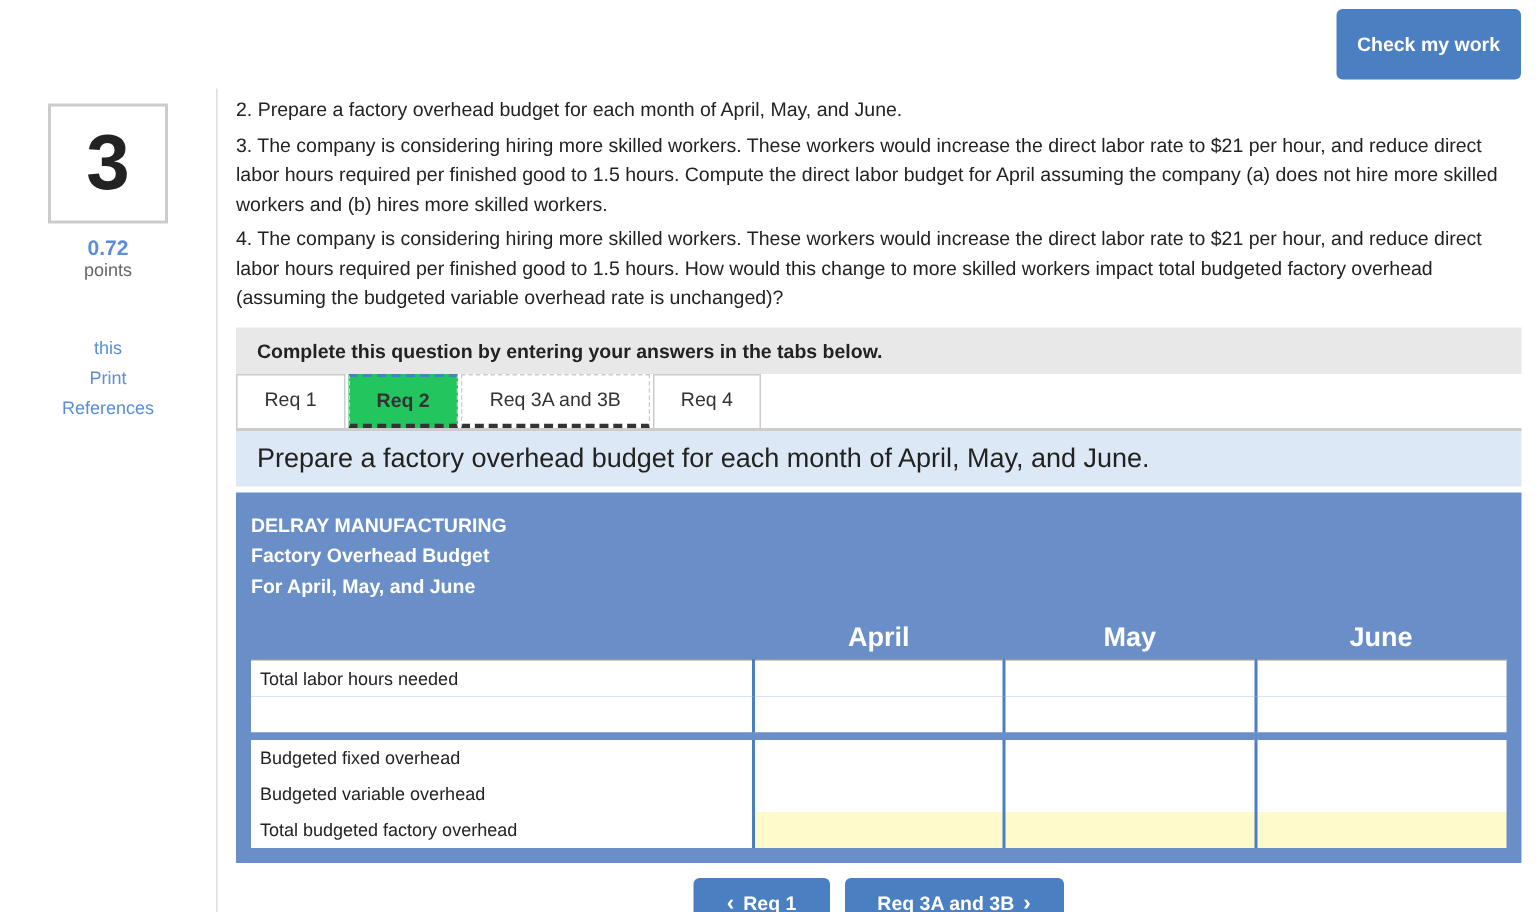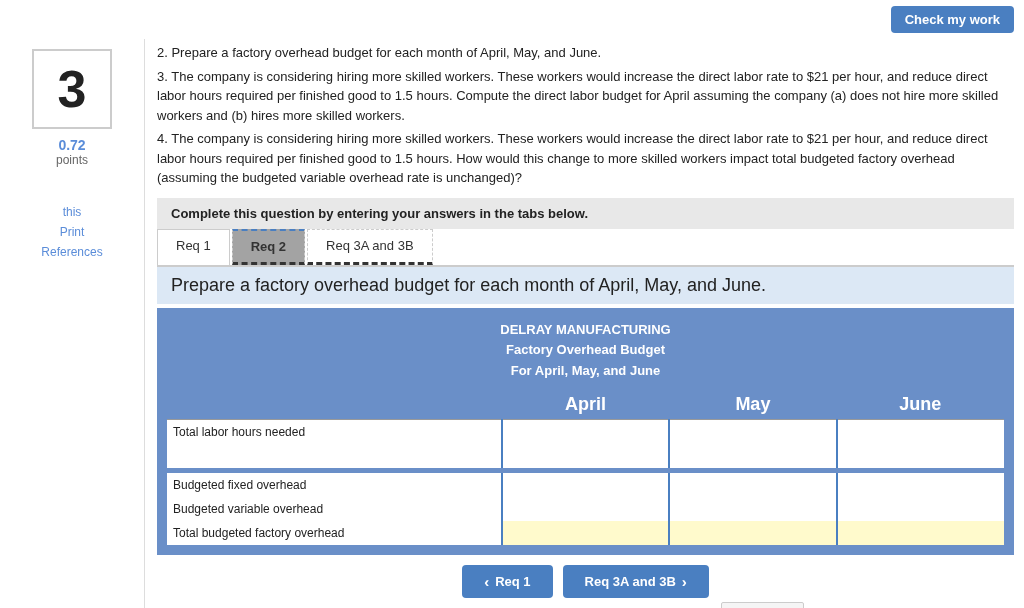--- a/index.html
+++ b/index.html
@@ -17,21 +17,21 @@
       display: flex;
       justify-content: flex-end;
       padding: 6px 10px;
       background: #fff;
     }
 
     .check-my-work-btn {
       background: #4a7fc1;
       color: #fff;
       border: none;
-      padding: 6px 14px;
+      padding: 16px 14px;
       font-size: 13px;
       font-weight: bold;
       border-radius: 4px;
       cursor: pointer;
     }
 
     .main-layout {
       display: flex;
       flex-direction: row;
       height: calc(100% - 36px);
@@ -129,21 +129,21 @@
       font-size: 13px;
       cursor: pointer;
       border: 1px solid #ccc;
       border-bottom: none;
       background: #fff;
       color: #333;
       margin-right: 2px;
     }
 
     .tab.active {
-      background: #a3a3a3;
+      background: #22c55e;
       font-weight: bold;
       border-top: 2px solid #4a7fc1;
       z-index: 1;
     }
 
     .tab.dashed {
       border-style: dashed;
     }
 
     .req-description {
@@ -154,21 +154,20 @@
       margin-bottom: 4px;
     }
 
     .budget-table-container {
       background: #6a8fc8;
       padding: 12px 10px 10px 10px;
       margin-bottom: 10px;
     }
 
     .budget-title {
-      text-align: center;
       color: #fff;
       font-size: 13px;
       font-weight: bold;
       line-height: 1.6;
     }
 
     .budget-table {
       width: 100%;
       border-collapse: collapse;
       margin-top: 8px;
@@ -301,20 +300,21 @@
     </div>
 
     <div class="instruction-bar">
       <span>Complete this question by entering your answers in the tabs below.</span>
     </div>
 
     <div class="tabs-row">
       <div class="tab">Req 1</div>
       <div class="tab active dashed">Req 2</div>
       <div class="tab dashed">Req 3A and 3B</div>
+      <div class="tab">Req 4</div>
     </div>
 
     <div class="req-description">
       <span>Prepare a factory overhead budget for each month of April, May, and June.</span>
     </div>
 
     <div class="budget-table-container">
       <div class="budget-title">
         <div>DELRAY MANUFACTURING</div>
         <div>Factory Overhead Budget</div>

